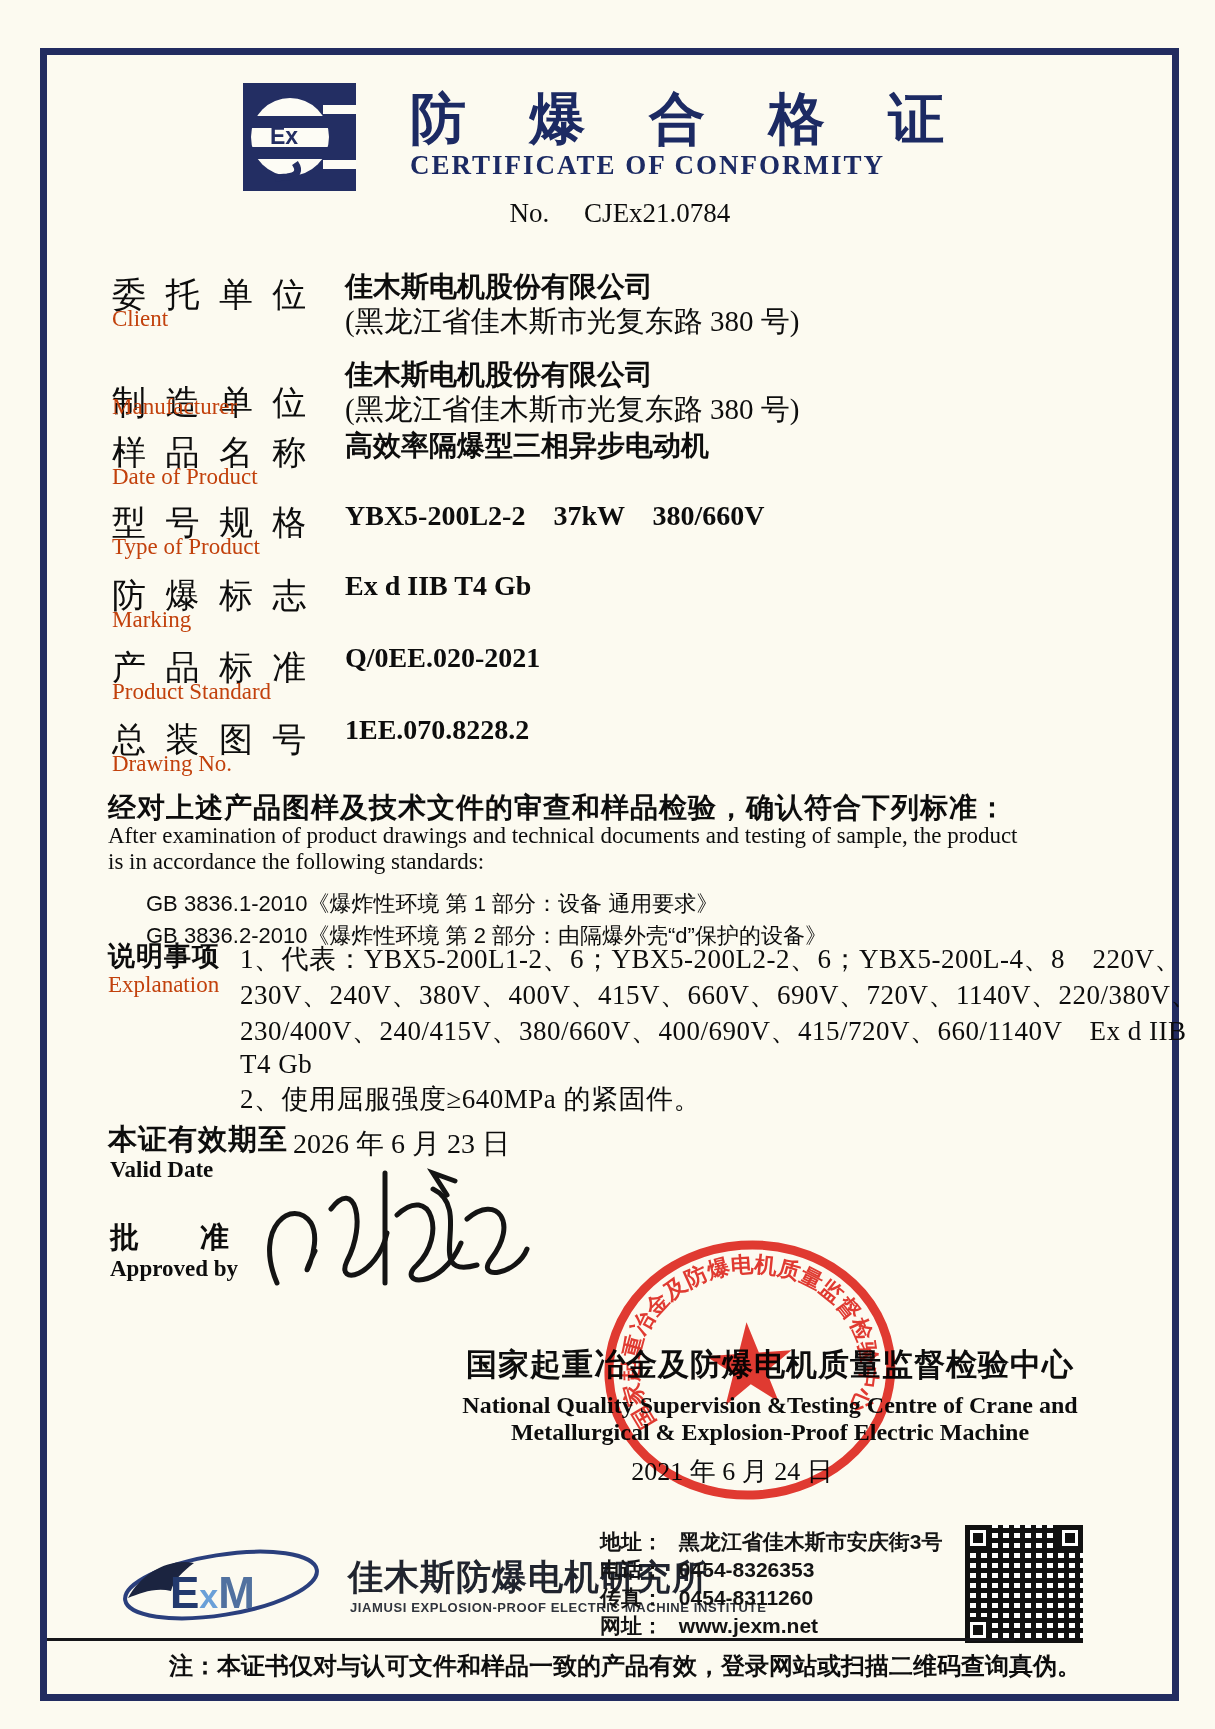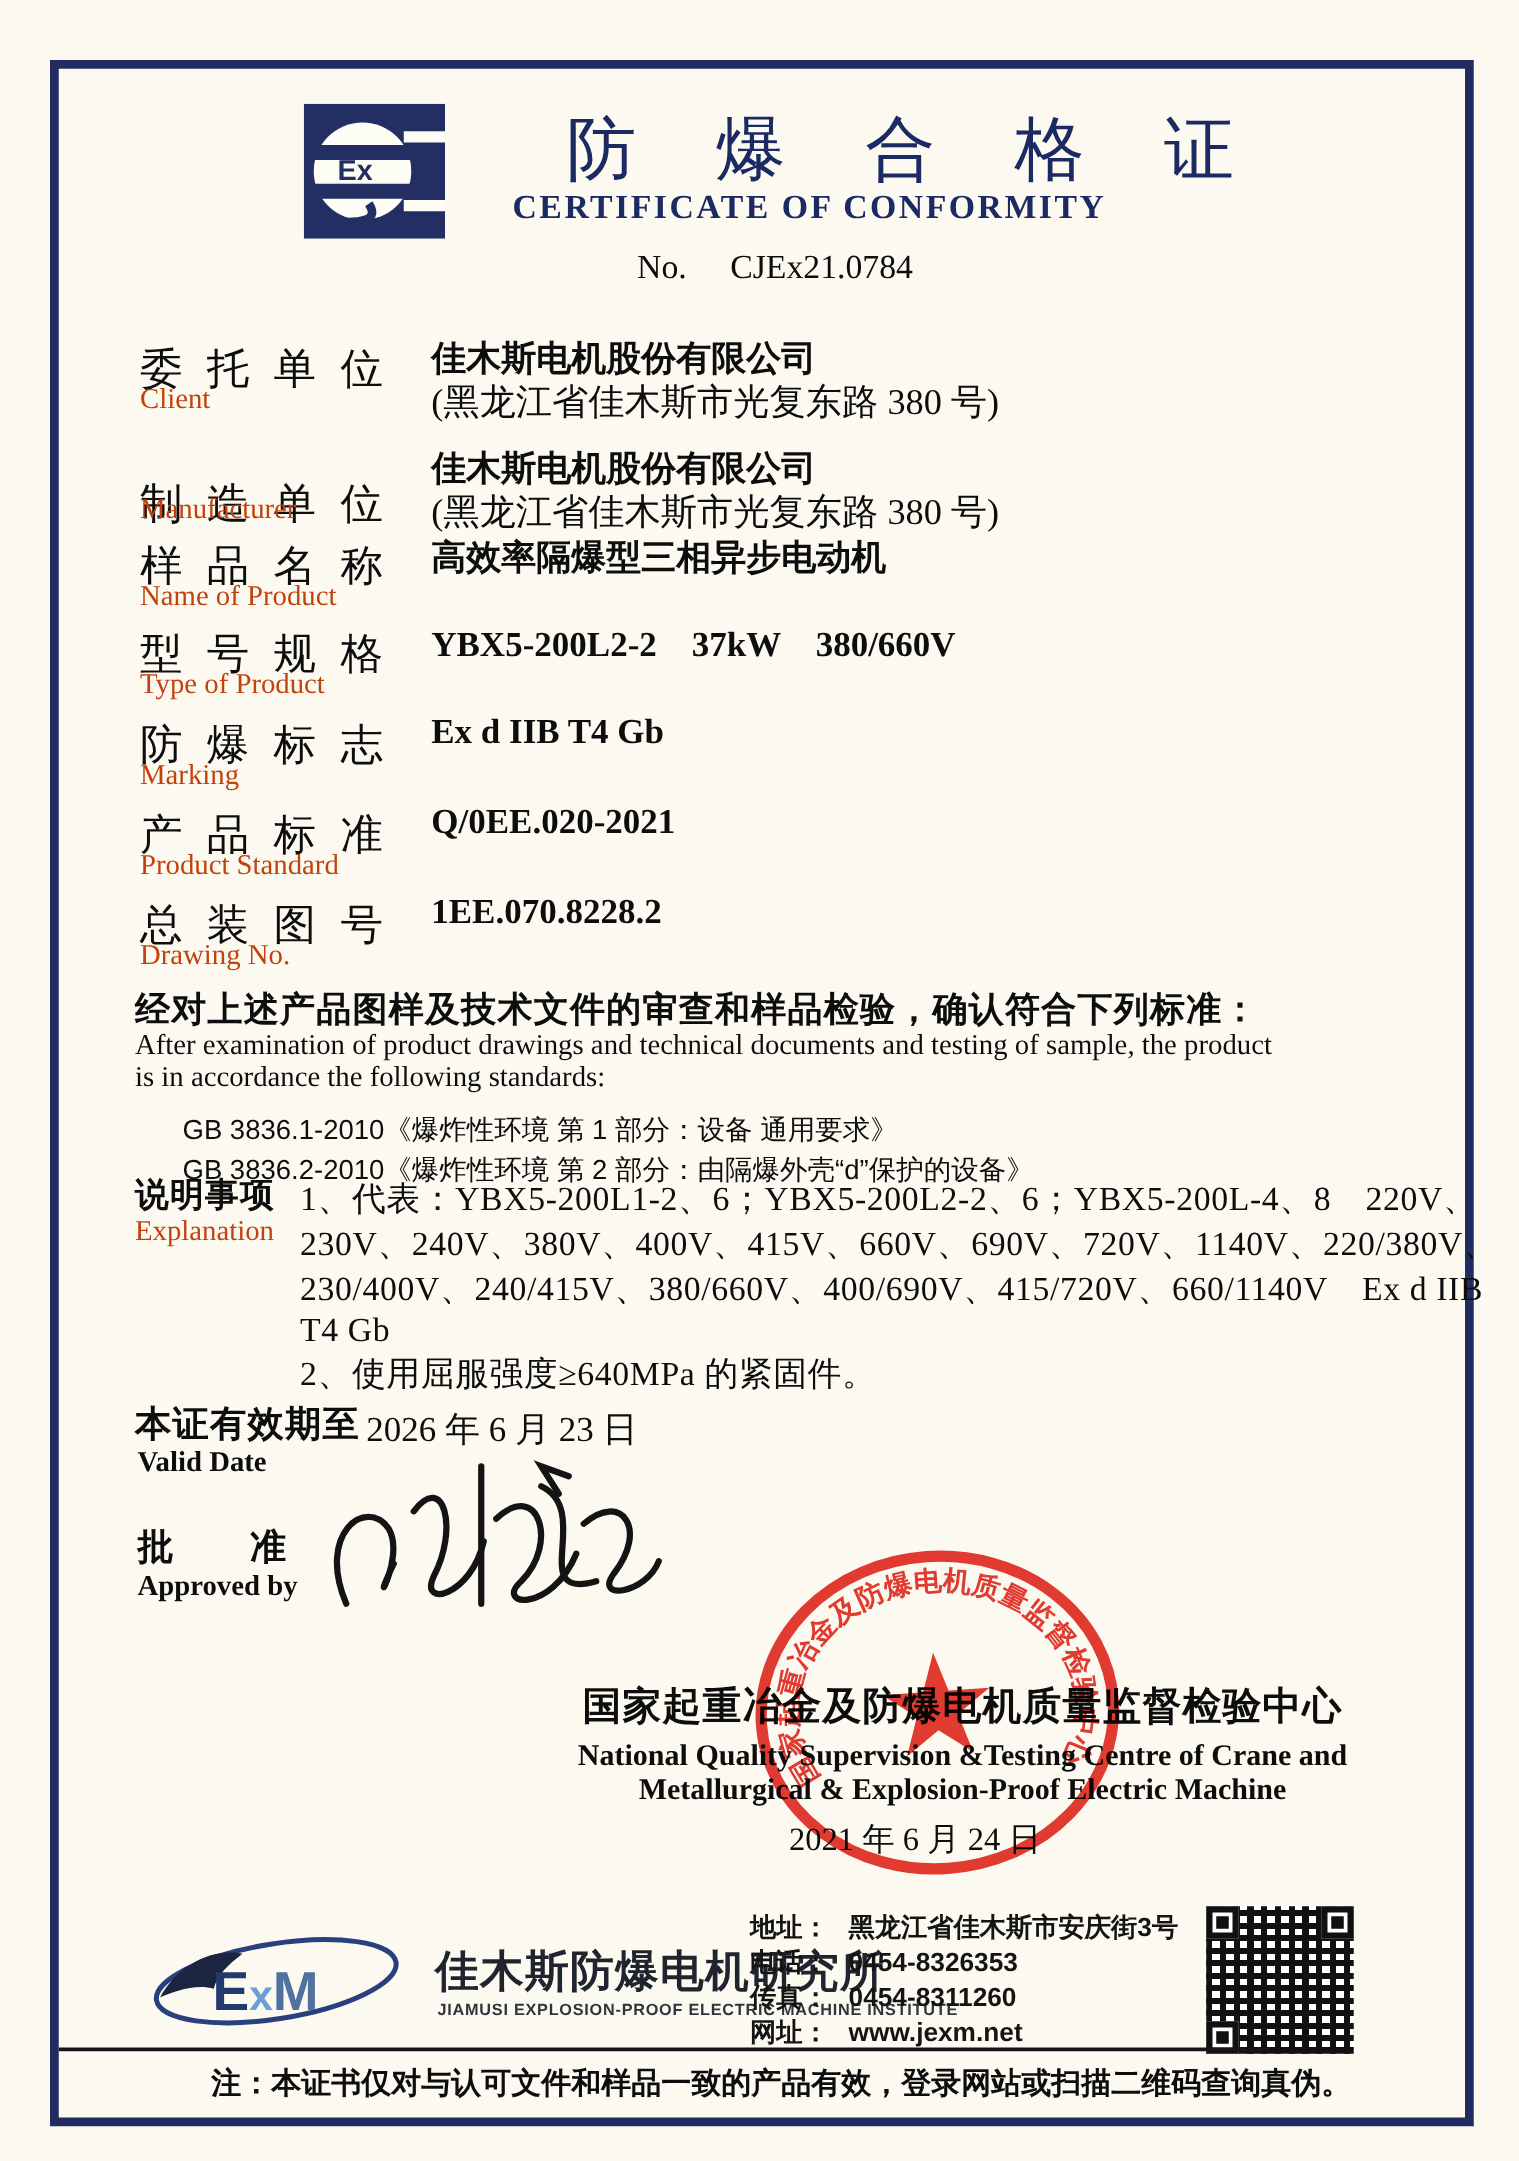--- a/index.html
+++ b/index.html
@@ -16,22 +16,22 @@
     position:absolute;left:40px;top:48px;width:1125px;height:1639px;
     border:7px solid #222c60;background:transparent;
   }
   .zh-label{font-weight:normal;font-size:34px;letter-spacing:5px;color:#0d0d0d;white-space:nowrap;}
   .zh-tight{font-weight:bold;font-size:28px;letter-spacing:1px;color:#0d0d0d;white-space:nowrap;}
   .en-label{font-size:23px;font-family:"Liberation Serif",serif;color:#c2410c;white-space:nowrap;}
   .en-label-b{font-size:23px;font-weight:bold;font-family:"Liberation Serif",serif;white-space:nowrap;}
   .value{font-size:28px;font-weight:bold;font-family:"Liberation Serif",serif;white-space:nowrap;}
   .note{font-size:29px;font-family:"Liberation Serif",serif;white-space:nowrap;}
   .title{
-    font-size:56px;font-weight:normal;color:#1c2a63;letter-spacing:24px;
-    text-align:center;white-space:nowrap;margin-left:43px;
+    font-size:56px;font-weight:bold;color:#1c2a63;letter-spacing:24px;
+    text-align:center;white-space:nowrap;
   }
   .subtitle{
     font-size:27px;font-weight:bold;color:#1c2a63;letter-spacing:2px;
     font-family:"Liberation Serif",serif;text-align:center;white-space:nowrap;
   }
   .no-line{font-size:27px;font-family:"Liberation Serif",serif;text-align:center;white-space:nowrap;}
   .stmt-zh{font-size:28px;font-weight:bold;letter-spacing:1px;white-space:nowrap;}
   .stmt-en{font-size:23px;font-family:"Liberation Serif",serif;white-space:nowrap;}
   .std{font-size:22px;font-family:Liberation Sans, sans-serif;white-space:nowrap;margin-top:13px;}
   .expl-line{font-size:27px;font-family:"Liberation Serif",serif;white-space:nowrap;letter-spacing:0.5px;}
@@ -86,21 +86,21 @@
 <div class="abs en-label" style="left:112px;top:306px;">Client</div>
 <div class="abs value" style="left:345px;top:268px;">佳木斯电机股份有限公司</div>
 <div class="abs note" style="left:345px;top:302px;">(黑龙江省佳木斯市光复东路 380 号)</div>
 
 <div class="abs zh-label" style="left:112px;top:360px;margin-top:20px;">制 造 单 位</div>
 <div class="abs en-label" style="left:112px;top:394px;">Manufacturer</div>
 <div class="abs value" style="left:345px;top:356px;">佳木斯电机股份有限公司</div>
 <div class="abs note" style="left:345px;top:390px;">(黑龙江省佳木斯市光复东路 380 号)</div>
 
 <div class="abs zh-label" style="left:112px;top:430px;">样 品 名 称</div>
-<div class="abs en-label" style="left:112px;top:464px;">Name of Product</div>
+<div class="abs en-label" style="left:112px;top:464px;">Date of Product</div>
 <div class="abs value" style="left:345px;top:427px;font-family:'Liberation Sans',sans-serif;">高效率隔爆型三相异步电动机</div>
 
 <div class="abs zh-label" style="left:112px;top:500px;">型 号 规 格</div>
 <div class="abs en-label" style="left:112px;top:534px;">Type of Product</div>
 <div class="abs value" style="left:345px;top:497px;">YBX5-200L2-2　37kW　380/660V</div>
 
 <div class="abs zh-label" style="left:112px;top:573px;">防 爆 标 志</div>
 <div class="abs en-label" style="left:112px;top:607px;">Marking</div>
 <div class="abs value" style="left:345px;top:570px;">Ex d IIB T4 Gb</div>
 

